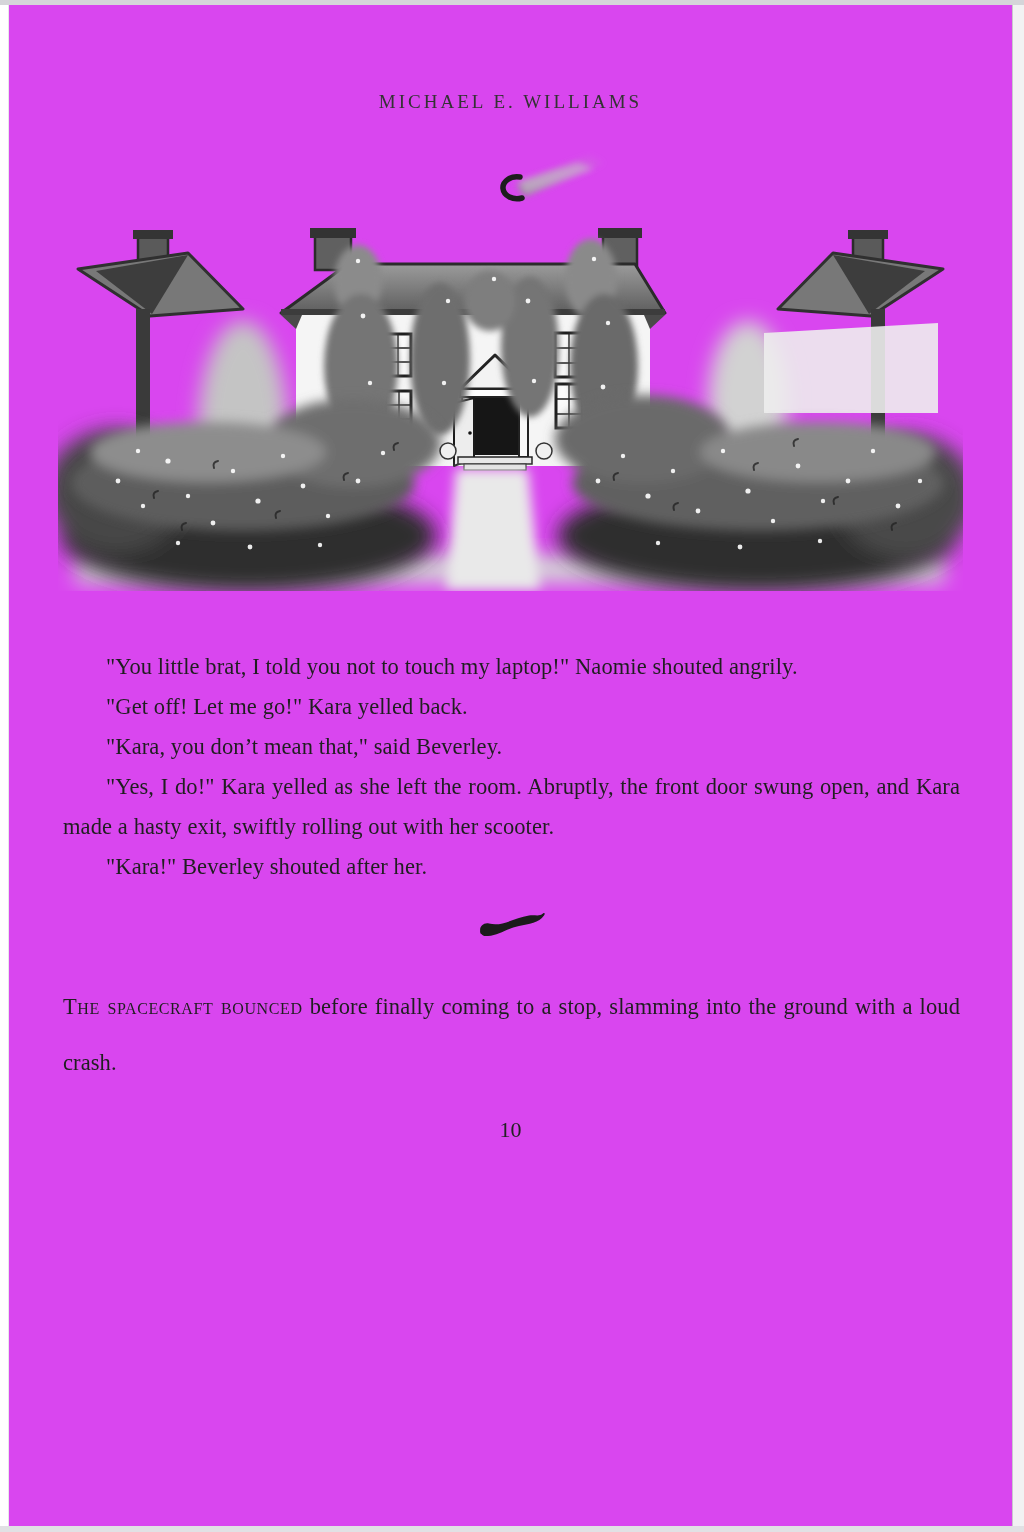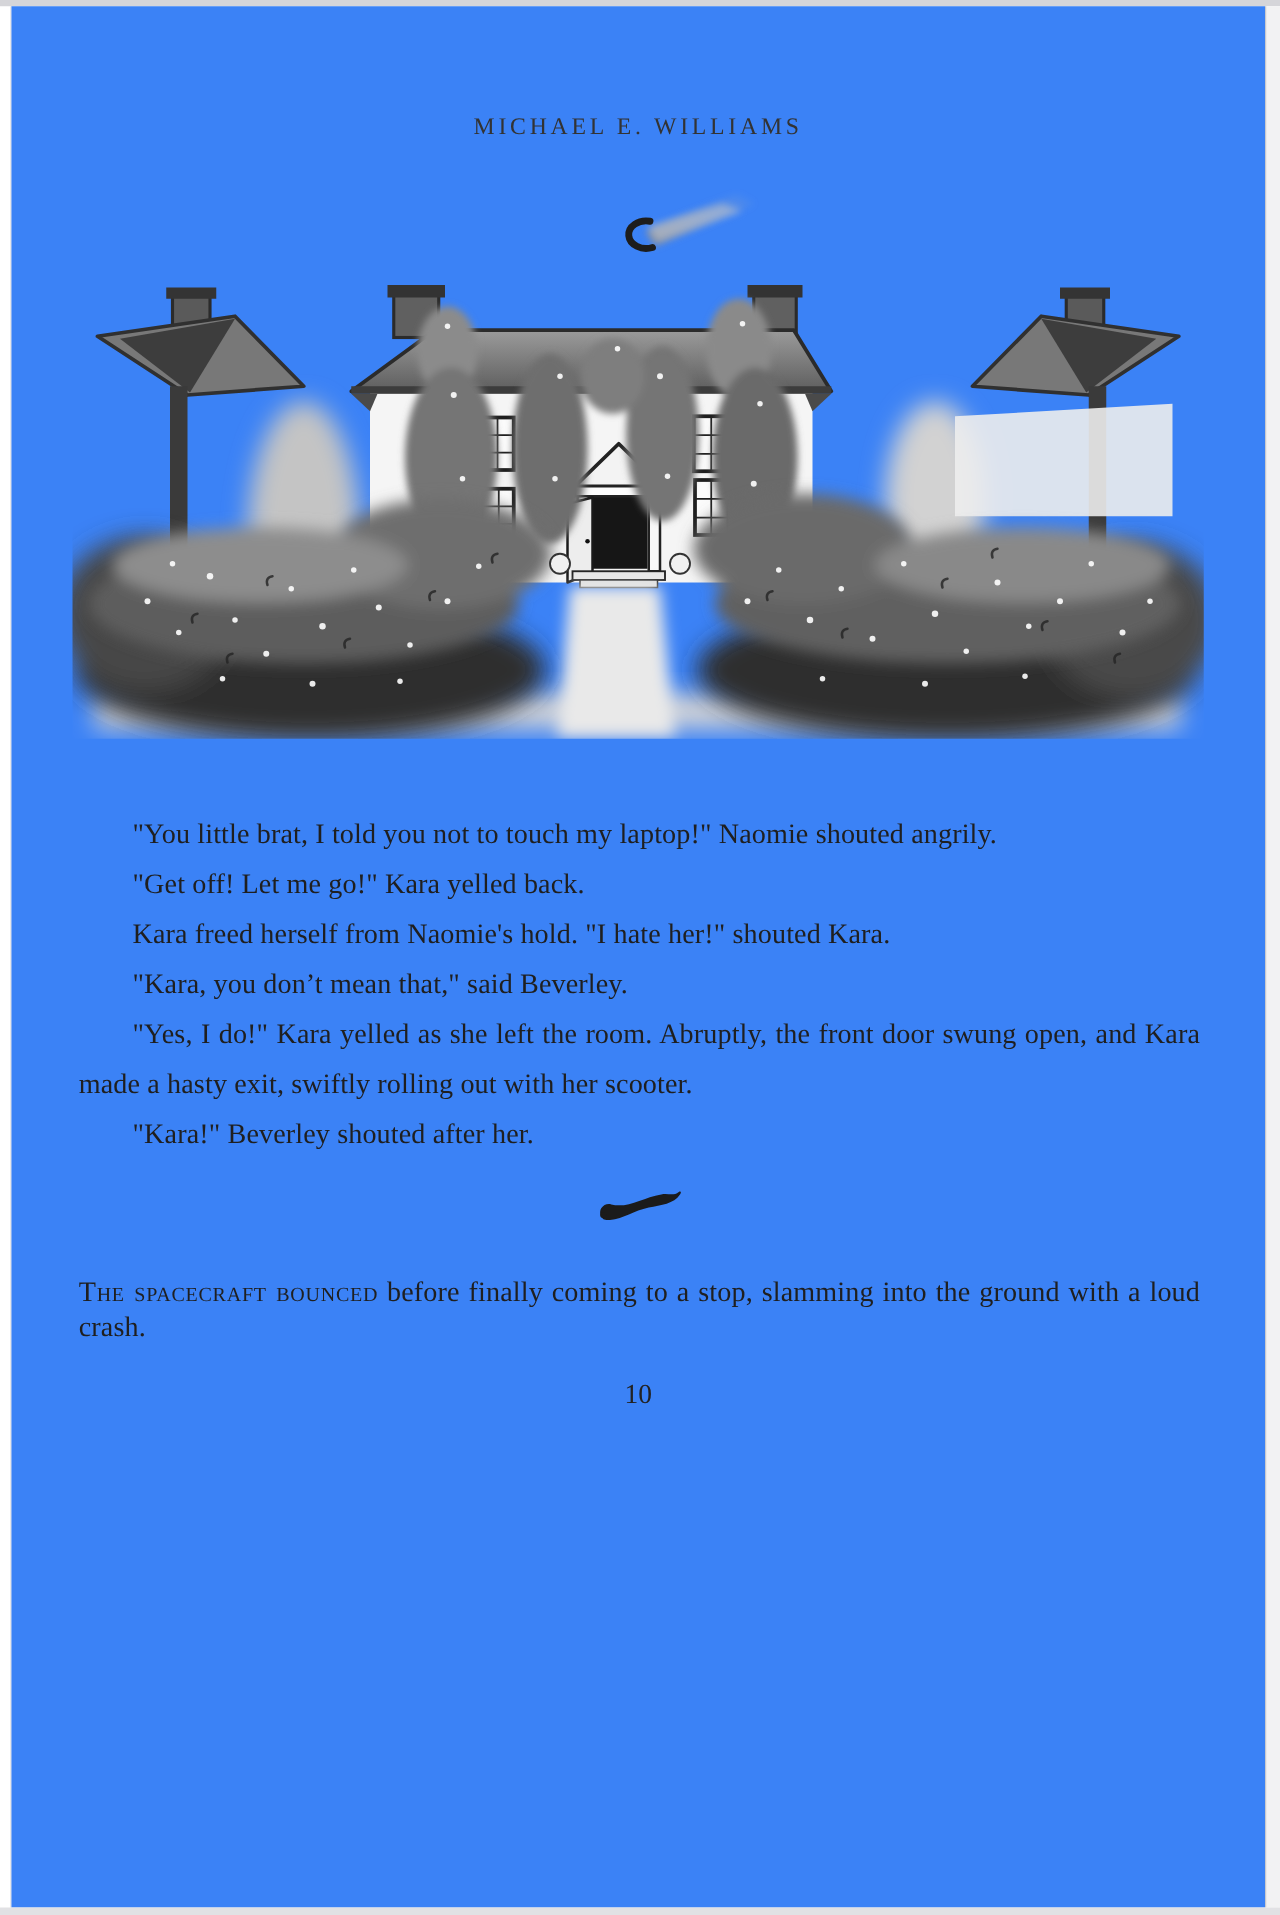--- a/index.html
+++ b/index.html
@@ -5,36 +5,36 @@
 <style>
   html,body{margin:0;padding:0;background:#ffffff;}
   .viewport{
     position:relative;width:1024px;height:1532px;background:#ffffff;
     font-family:"Liberation Serif","DejaVu Serif",serif;color:#1f1f1f;overflow:hidden;
   }
   .chrome-top{position:absolute;top:0;left:0;width:1024px;height:5px;background:#d5d5d9;}
   .chrome-bottom{position:absolute;bottom:0;left:0;width:1024px;height:6px;background:#e1e1e4;}
   .page-left-edge{position:absolute;top:5px;bottom:6px;left:8px;width:1px;background:#e7e7ea;}
   .scroll-track{position:absolute;top:5px;bottom:6px;right:0;width:11px;background:#f2f2f3;border-left:1px solid #c9c9cd;}
-  .page{position:absolute;top:5px;left:9px;right:12px;bottom:6px;background:#3b82f6;}
+  .page{position:absolute;top:5px;left:9px;right:12px;bottom:6px;background:#d946ef;}
 
   .running-header{
     margin:0;padding-top:86px;text-align:center;
     font-size:19px;letter-spacing:3px;color:#333333;font-weight:400;
   }
   .illustration-wrap{width:905px;height:440px;margin:38px auto 0;}
   .bodytext{margin:56px 52px 0 54px;text-align:justify;}
   .bodytext p{
     margin:0;font-size:22.5px;line-height:40px;text-indent:43px;
     letter-spacing:0.1px;
   }
   .divider-wrap{width:76px;margin:24px auto 0;text-align:center;}
   .section{
     margin:34px 52px 0 54px;text-align:justify;
-    font-size:22.5px;line-height:28px;letter-spacing:0.1px;
+    font-size:22.5px;line-height:56px;letter-spacing:0.1px;
   }
   .smallcaps{font-variant:small-caps;letter-spacing:0.6px;}
   .page-number{
     margin:26px 0 0;text-align:center;font-size:22px;color:#222;
   }
 </style>
 </head>
 <body>
 
 <div class="viewport">
@@ -210,21 +210,20 @@
             <circle cx="436" cy="128" r="2.2"></circle>
           <circle cx="300" cy="110" r="2.2"></circle>
             <circle cx="536" cy="108" r="2.2"></circle>
         </g>
       </svg>
     </div>
 
     <div class="bodytext">
         <p class="para">"You little brat, I told you not to touch my laptop!" Naomie shouted angrily.</p>
         <p class="para">"Get off! Let me go!" Kara yelled back.</p>
-        <p class="para">Kara freed herself from Naomie's hold. "I hate her!" shouted Kara.</p>
         <p class="para">"Kara, you don’t mean that," said Beverley.</p>
         <p class="para">"Yes, I do!" Kara yelled as she left the room. Abruptly, the front door swung open, and Kara made a hasty exit, swiftly rolling out with her scooter.</p>
         <p class="para">"Kara!" Beverley shouted after her.</p>
       </div>
 
     <div class="divider-wrap">
       <svg width="76" height="30" viewBox="0 0 76 30" aria-hidden="true">
         <path d="M8 22 C5 17 10 11 16 12.5 C29 16 41 7 56 4.5 C62 3.5 66 6 70 2.5 C71.5 1.5 72.5 2.5 71 4.5 C66 12 56 13 46 15 C34 17.5 26 24 15 25 C10.5 25.4 9 24.4 8 22 Z" fill="#1b1b1b"></path>
         <circle cx="9.5" cy="21" r="2.4" fill="#1b1b1b"></circle>
       </svg>

